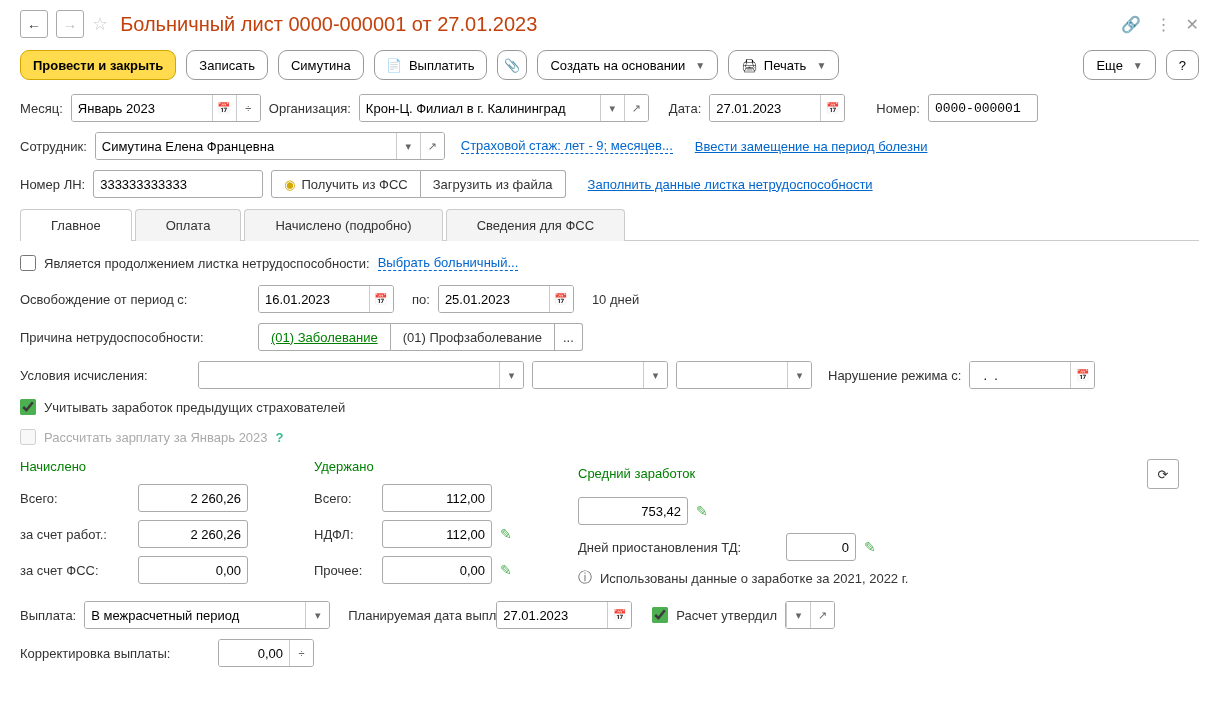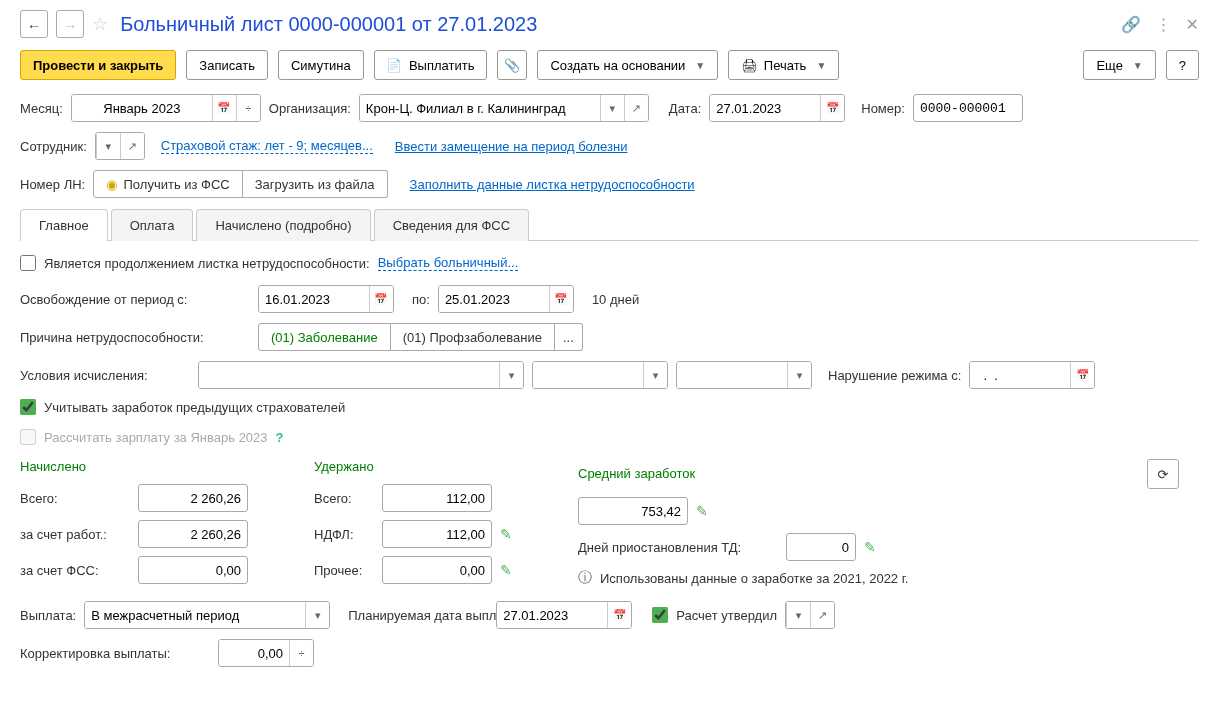--- a/index.html
+++ b/index.html
@@ -1,57 +1,57 @@
 <!DOCTYPE html>
 <html><head>
 <meta charset="utf-8">
 <style>
   * { box-sizing: border-box; margin: 0; padding: 0; }
   body { font-family: Arial, sans-serif; font-size: 13px; color: #333; background: #fff; padding: 10px 20px; width: 1219px; }
   .titlebar { display: flex; align-items: center; gap: 8px; margin-bottom: 12px; }
   .nav-btn { width: 28px; height: 28px; border: 1px solid #aaa; background: #fff; border-radius: 3px; display: inline-flex; align-items: center; justify-content: center; cursor: pointer; font-size: 14px; }
   .nav-btn.disabled { color: #bbb; }
   .star-icon { font-size: 18px; color: #ccc; }
-  .title-text { font-size: 20px; color: #1d4ed8; margin-left: 4px; }
+  .title-text { font-size: 20px; color: #c2410c; margin-left: 4px; }
   .title-right { margin-left: auto; display: flex; gap: 14px; align-items: center; color: #999; }
   .title-right span { cursor: pointer; font-size: 16px; }
   
   .toolbar { display: flex; gap: 10px; margin-bottom: 14px; align-items: center; }
-  .btn { height: 30px; padding: 0 12px; border: 1px solid #999; background: #fff; border-radius: 3px; cursor: pointer; font-size: 13px; display: inline-flex; align-items: center; gap: 6px; }
+  .btn { height: 30px; padding: 0 12px; border: 1px solid #999; background: #fff; border-radius: 9px; cursor: pointer; font-size: 13px; display: inline-flex; align-items: center; gap: 6px; }
   .btn-primary { background: #ffdb4d; border-color: #d4a700; font-weight: bold; }
   .btn-icon { width: 30px; padding: 0; justify-content: center; }
   .toolbar-right { margin-left: auto; display: flex; gap: 10px; }
   .dropdown-arrow { font-size: 10px; color: #666; margin-left: 4px; }
   
   .form-row { display: flex; align-items: center; gap: 8px; margin-bottom: 10px; flex-wrap: wrap; }
   .label { white-space: nowrap; }
   .input-group { display: inline-flex; border: 1px solid #aaa; border-radius: 3px; overflow: hidden; height: 28px; background: #fff; }
   .input-group input { border: none; outline: none; padding: 0 6px; font-size: 13px; height: 100%; }
   .input-group .ig-btn { width: 24px; border-left: 1px solid #ccc; display: flex; align-items: center; justify-content: center; cursor: pointer; background: #fff; font-size: 11px; color: #666; }
   .plain-input { border: 1px solid #aaa; border-radius: 3px; height: 28px; padding: 0 6px; font-size: 13px; }
   .link-dashed { color: #0066cc; border-bottom: 1px dashed #0066cc; cursor: pointer; }
   .link-u { color: #0066cc; text-decoration: underline; cursor: pointer; }
   
   .tabs { display: flex; border-bottom: 1px solid #ccc; margin-bottom: 14px; }
-  .tab { padding: 8px 18px; cursor: pointer; border: 1px solid transparent; border-bottom: none; position: relative; top: 1px; }
+  .tab { padding: 8px 30px; cursor: pointer; border: 1px solid transparent; border-bottom: none; position: relative; top: 1px; }
   .tab.active { border-color: #ccc; background: #fff; border-radius: 4px 4px 0 0; }
   .tab:not(.active) { background: #f4f4f4; border-color:#ccc; border-radius: 4px 4px 0 0; margin-left:3px;}
   .tab:first-child { margin-left:0;}
   
   .checkbox-row { display: flex; align-items: center; gap: 8px; margin-bottom: 14px; }
   input[type=checkbox] { width: 16px; height: 16px; }
   .cb-disabled { color: #aaa; }
   .cb-green { accent-color: #4caf50; }
   
   .btn-group { display: inline-flex; }
   .btn-group .seg { height: 28px; padding: 0 12px; border: 1px solid #aaa; background: #fff; display: flex; align-items: center; cursor: pointer; }
   .btn-group .seg:first-child { border-radius: 3px 0 0 3px; }
   .btn-group .seg:last-child { border-radius: 0 3px 3px 0; }
   .btn-group .seg:not(:first-child) { border-left: none; }
-  .seg.active { color: #008000; }
+  .seg.active { color: #008000; text-decoration: underline; }
   
   .section-cols { display: flex; gap: 24px; align-items: flex-start; margin-bottom: 6px;}
   .col { display: flex; flex-direction: column; gap: 8px; }
   .col-head { color: #008000; margin-bottom: 2px; }
   .kv { display: flex; align-items: center; gap: 8px; }
   .kv .k { width: 110px; }
   .num-input { border: 1px solid #aaa; border-radius: 3px; height: 28px; padding: 0 6px; width: 110px; text-align: right; font-size: 13px; }
   .pencil { color: #4caf50; cursor: pointer; font-size: 14px; }
   .info-icon { color: #666; font-size: 14px; }
   .refresh-btn { width: 32px; height: 30px; border: 1px solid #aaa; border-radius: 3px; display: flex; align-items: center; justify-content: center; cursor: pointer; margin-left: auto; margin-right:20px;}
@@ -99,51 +99,53 @@
       <span>Еще</span>
       <span class="dropdown-arrow">▼</span>
     </button>
     <button class="btn">?</button>
   </div>
 </div>
 
 <div class="form-row">
   <span class="label">Месяц:</span>
   <div class="input-group">
-    <input style="width: 140px; text-align: center;" value="Январь 2023">
+    <input style="width: 140px;" value="Январь 2023">
     <div class="ig-btn">📅</div>
     <div class="ig-btn">÷</div>
   </div>
   <span class="label">Организация:</span>
   <div class="input-group">
     <input style="width: 240px;" value="Крон-Ц. Филиал в г. Калининград">
     <div class="ig-btn">▾</div>
     <div class="ig-btn">↗</div>
   </div>
   <span class="label" style="margin-left:12px">Дата:</span>
   <div class="input-group">
     <input style="width: 110px;" value="27.01.2023">
     <div class="ig-btn">📅</div>
   </div>
-  <span class="label" style="margin-left:8px">Номер:</span>
+  <span class="label" style="margin-left:23px">Номер:</span>
   <input class="plain-input" style="width: 110px; font-family: Liberation Mono, monospace;" value="0000-000001">
 </div>
 
 <div class="form-row">
   <span class="label">Сотрудник:</span>
   <div class="input-group">
+    <input style="width: 300px;" value="Симутина Елена Францевна">
     <div class="ig-btn">▾</div>
     <div class="ig-btn">↗</div>
   </div>
   <span class="link-dashed" style="margin-left:8px">Страховой стаж: лет - 9; месяцев...</span>
   <span class="link-u" style="margin-left:14px">Ввести замещение на период болезни</span>
 </div>
 
 <div class="form-row">
   <span class="label">Номер ЛН:</span>
+  <input class="plain-input" style="width: 170px;" value="333333333333">
   <div class="btn-group">
     <div class="seg">
       <span style="color:#d4a700;margin-right:6px">◉</span>
       <span>Получить из ФСС</span>
     </div>
     <div class="seg">Загрузить из файла</div>
   </div>
   <span class="link-u" style="margin-left:14px">Заполнить данные листка нетрудоспособности</span>
 </div>
 

